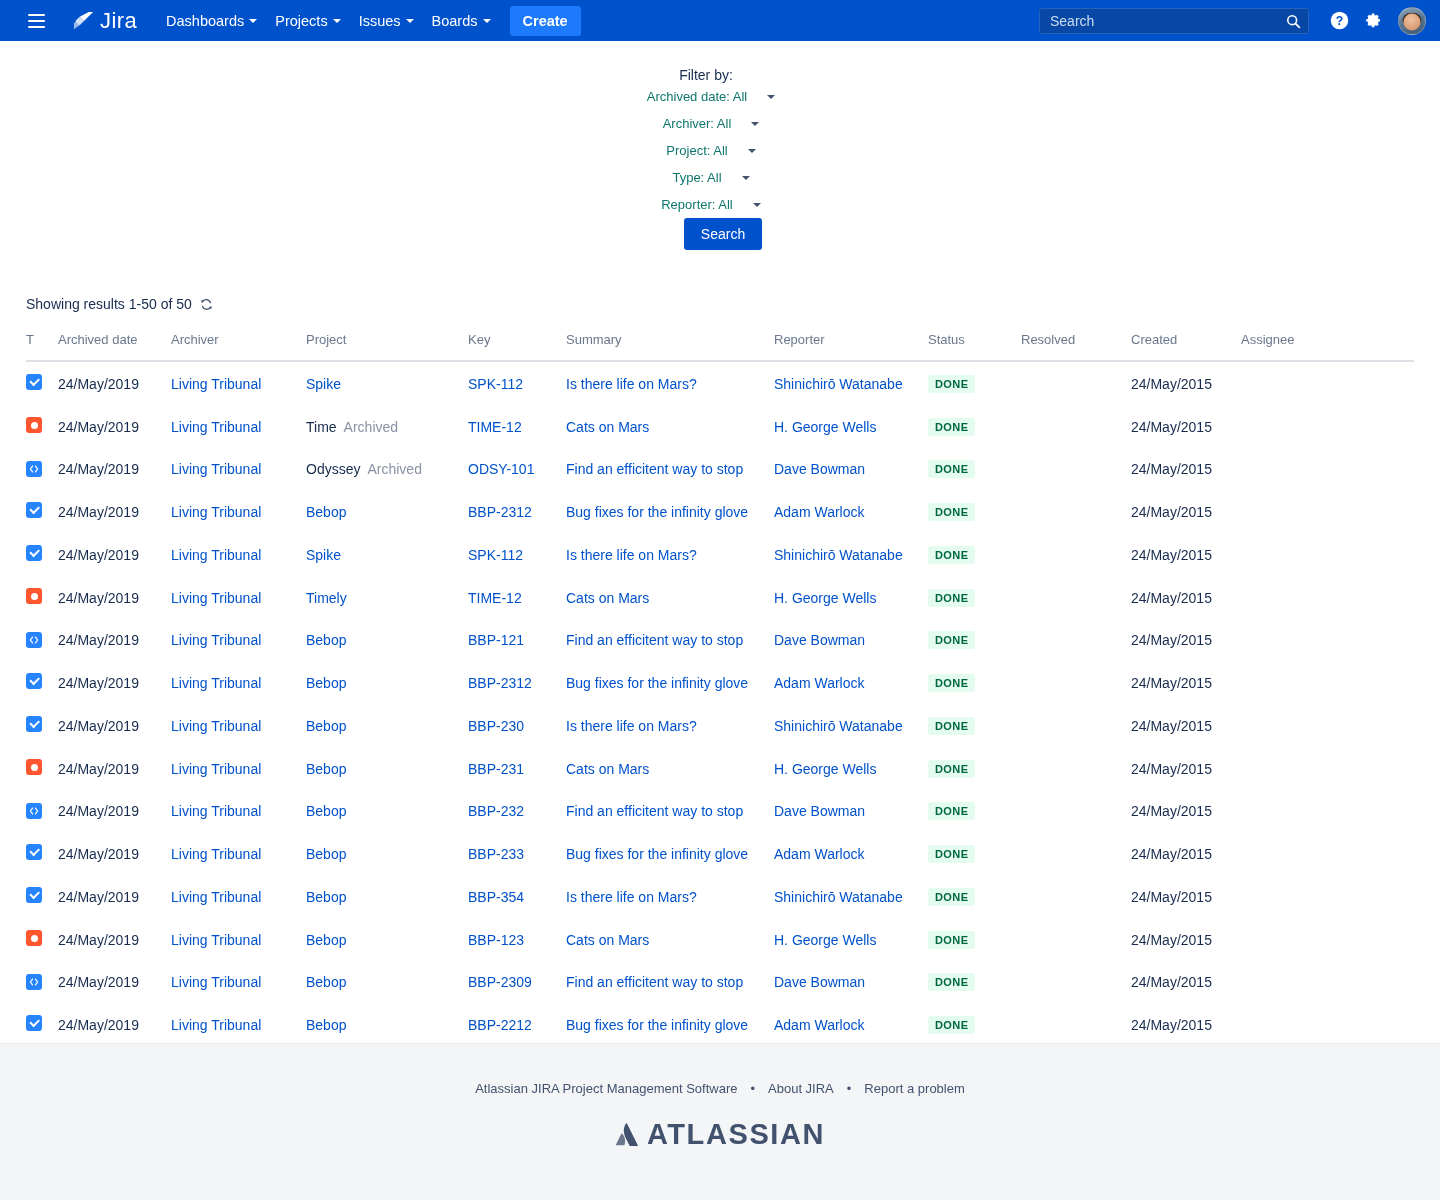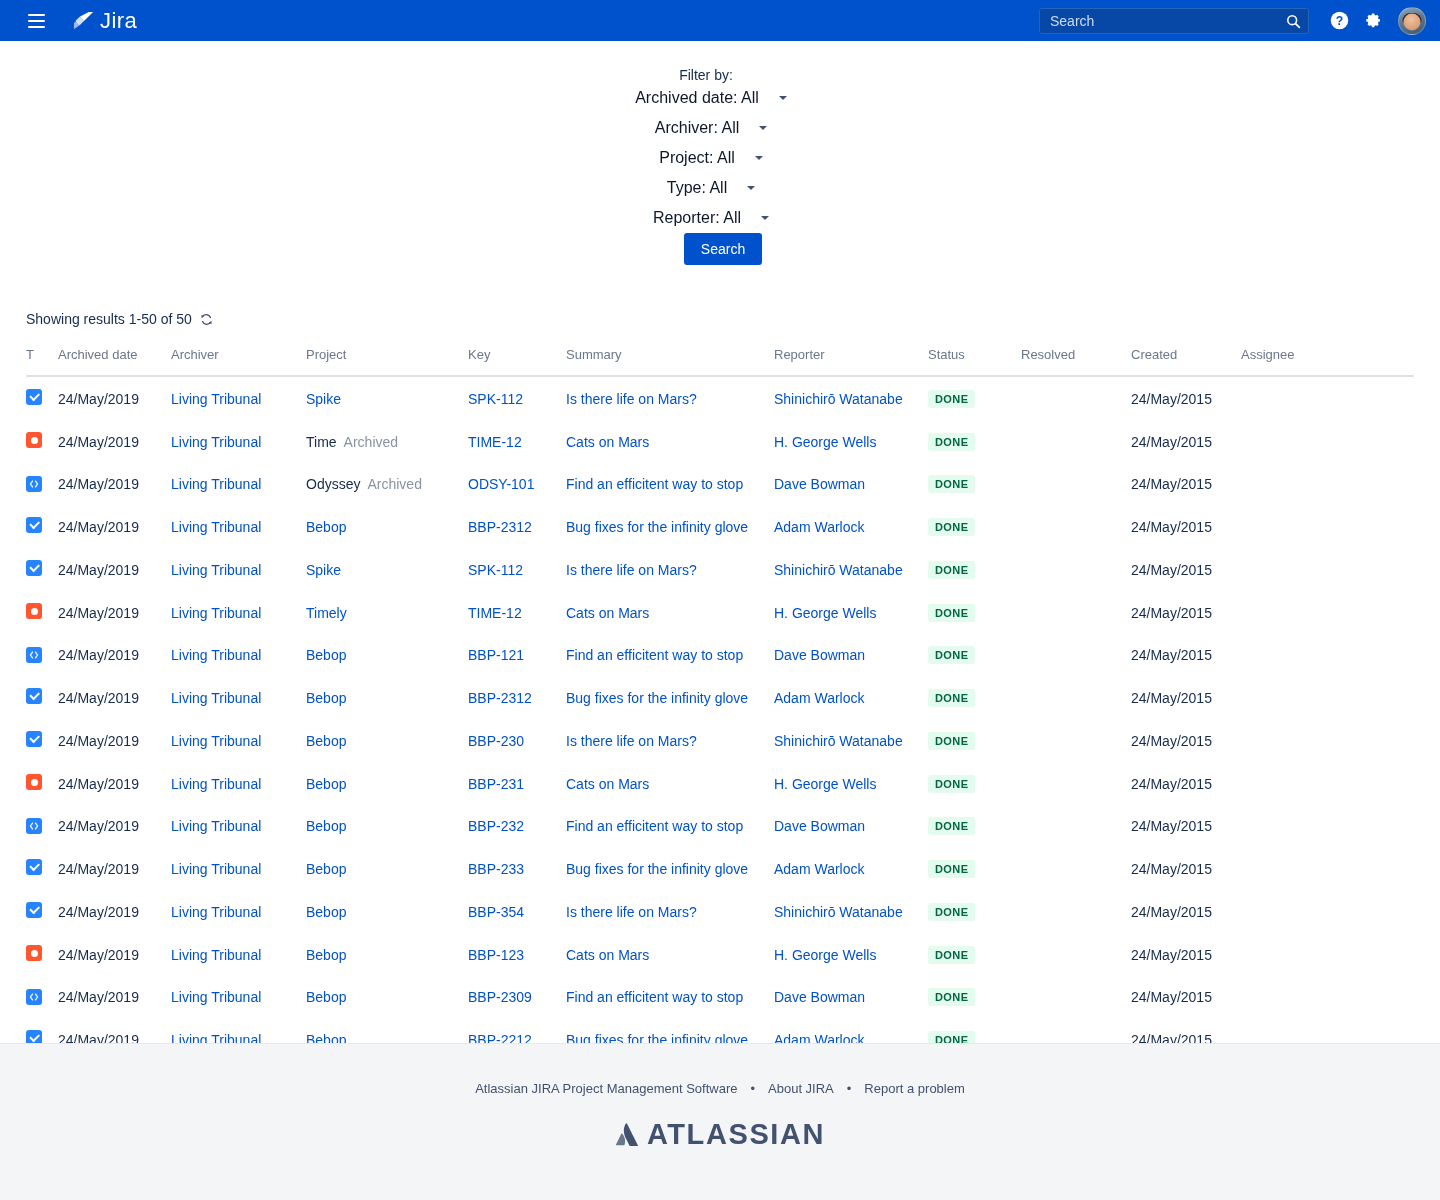--- a/index.html
+++ b/index.html
@@ -90,21 +90,21 @@
   }
   .intro {
     font-size: 14px; color: #172b4d; margin: 0; padding-top: 36px; line-height: 1.45;
   }
 
   
   .filter-row { display: flex; align-items: center; margin-top: 26px; gap: 0; flex-direction: column; }
   .filter-label { font-size: 14px; color: #172b4d; margin-right: 28px; }
   .filter-dd {
     display: flex; align-items: center; gap: 20px;
-    font-size: 16px; color: #0f172a; cursor: pointer;
+    font-size: 13px; color: #0f766e; cursor: pointer;
     padding: 6px 10px; border-radius: 3px; margin-right: 18px; white-space: nowrap;
     background: transparent; border: none; font-family: inherit;
   }
   .caret-dark {
     width: 0; height: 0;
     border-left: 4px solid transparent; border-right: 4px solid transparent;
     border-top: 4.5px solid #42526e; display: inline-block;
   }
   .search-btn {
     background: #0052cc; color: #ffffff; font-size: 14px; font-weight: 500;
@@ -201,20 +201,39 @@
           <span></span>
           <span></span>
       </div>
       <div class="jira-logo">
         <svg width="23" height="23" viewBox="0 0 24 24">
           <path d="M22 3 L12.5 12.5 L8 8 L17.5 3 Z" fill="#ffffff"></path>
           <path d="M12.5 12.5 L8 17 L3.5 12.5 L8 8 Z" fill="#ffffff" opacity="0.82"></path>
           <path d="M8 17 L2 21 L2 14.5 L5 12.5 Z" fill="#ffffff" opacity="0.6"></path>
         </svg>
         <span class="jira-word">Jira</span>
+      </div>
+      <div class="nav-items">
+        <div class="nav-item">
+          <span>Dashboards</span>
+          <i class="caret"></i>
+        </div>
+        <div class="nav-item">
+          <span>Projects</span>
+          <i class="caret"></i>
+        </div>
+        <div class="nav-item">
+          <span>Issues</span>
+          <i class="caret"></i>
+        </div>
+        <div class="nav-item">
+          <span>Boards</span>
+          <i class="caret"></i>
+        </div>
+        <button class="create-btn">Create</button>
       </div>
     </div>
 
     <div class="nav-right">
       <div class="search-box">
         <input type="text" placeholder="Search" style="">
         <span class="search-icon">
           <svg width="15" height="15" viewBox="0 0 16 16">
             <circle cx="6.6" cy="6.6" r="4.7" fill="none" stroke="#ffffff" stroke-width="1.7"></circle>
             <line x1="10.2" y1="10.2" x2="14.2" y2="14.2" stroke="#ffffff" stroke-width="1.9" stroke-linecap="round"></line>

